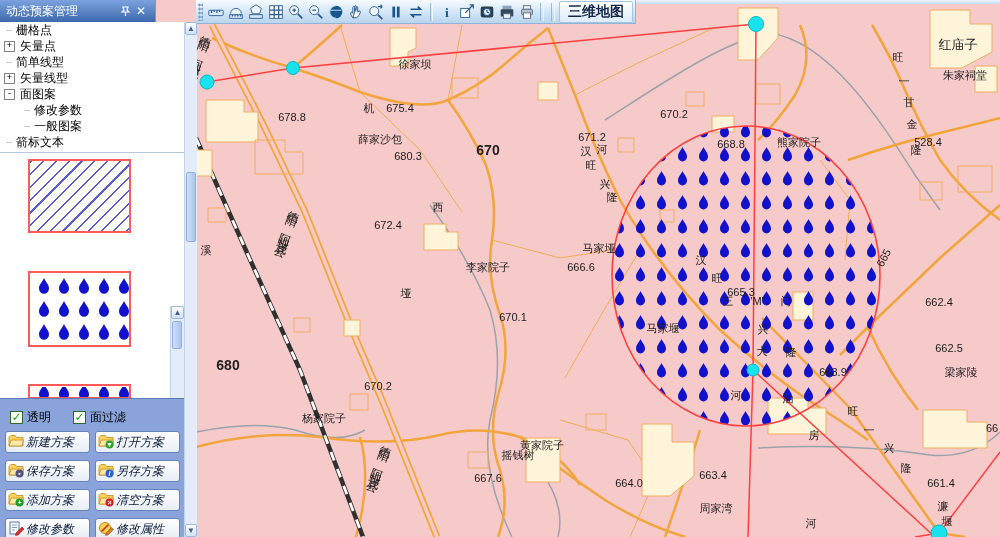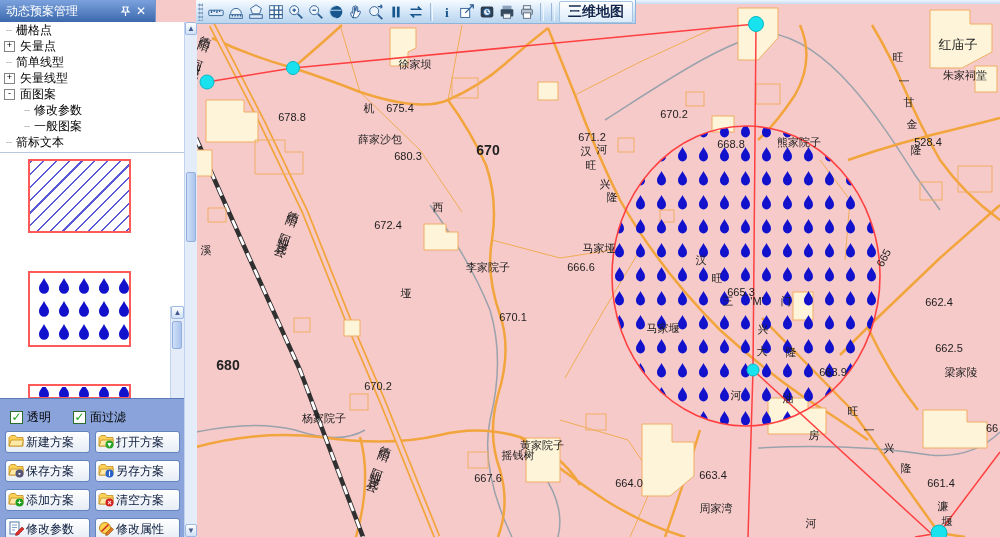--- a/index.html
+++ b/index.html
@@ -69,21 +69,21 @@
   #ctrl{position:absolute;left:0;top:398px;width:184px;height:139px;background:#8aa3da;
     border-top:1px solid #5d7ab8;}
   #cbrow{position:absolute;left:10px;top:10px;display:flex;gap:22px;}
   .cbitem{display:flex;align-items:center;gap:4px;font-size:12px;color:#000;}
   .cbbox{width:13px;height:13px;background:#fff;border:1px solid #2b6b2b;color:#18a018;
     font-size:12px;font-weight:bold;line-height:11px;text-align:center;box-sizing:border-box;}
   #btngrid{position:absolute;left:5px;top:32px;display:grid;
     grid-template-columns:85px 85px;grid-auto-rows:22px;gap:7px 5px;}
   .pbtn{display:flex;align-items:center;gap:2px;padding:6px 2px;font-size:12px;color:#0a1a3a;
     background:linear-gradient(#ffffff,#e7edf6);border:1px solid #6484bd;border-radius:3px;
-    box-sizing:border-box;overflow:hidden;}
+    box-sizing:border-box;overflow:hidden;font-style:italic;}
   .pbtn svg{width:16px;height:16px;flex:0 0 16px;}
 </style>
 </head>
 <body>
 
 <div id="app">
 
   <div id="map">
     <svg viewBox="0 0 1000 537" width="1000" height="537">
       <defs>

